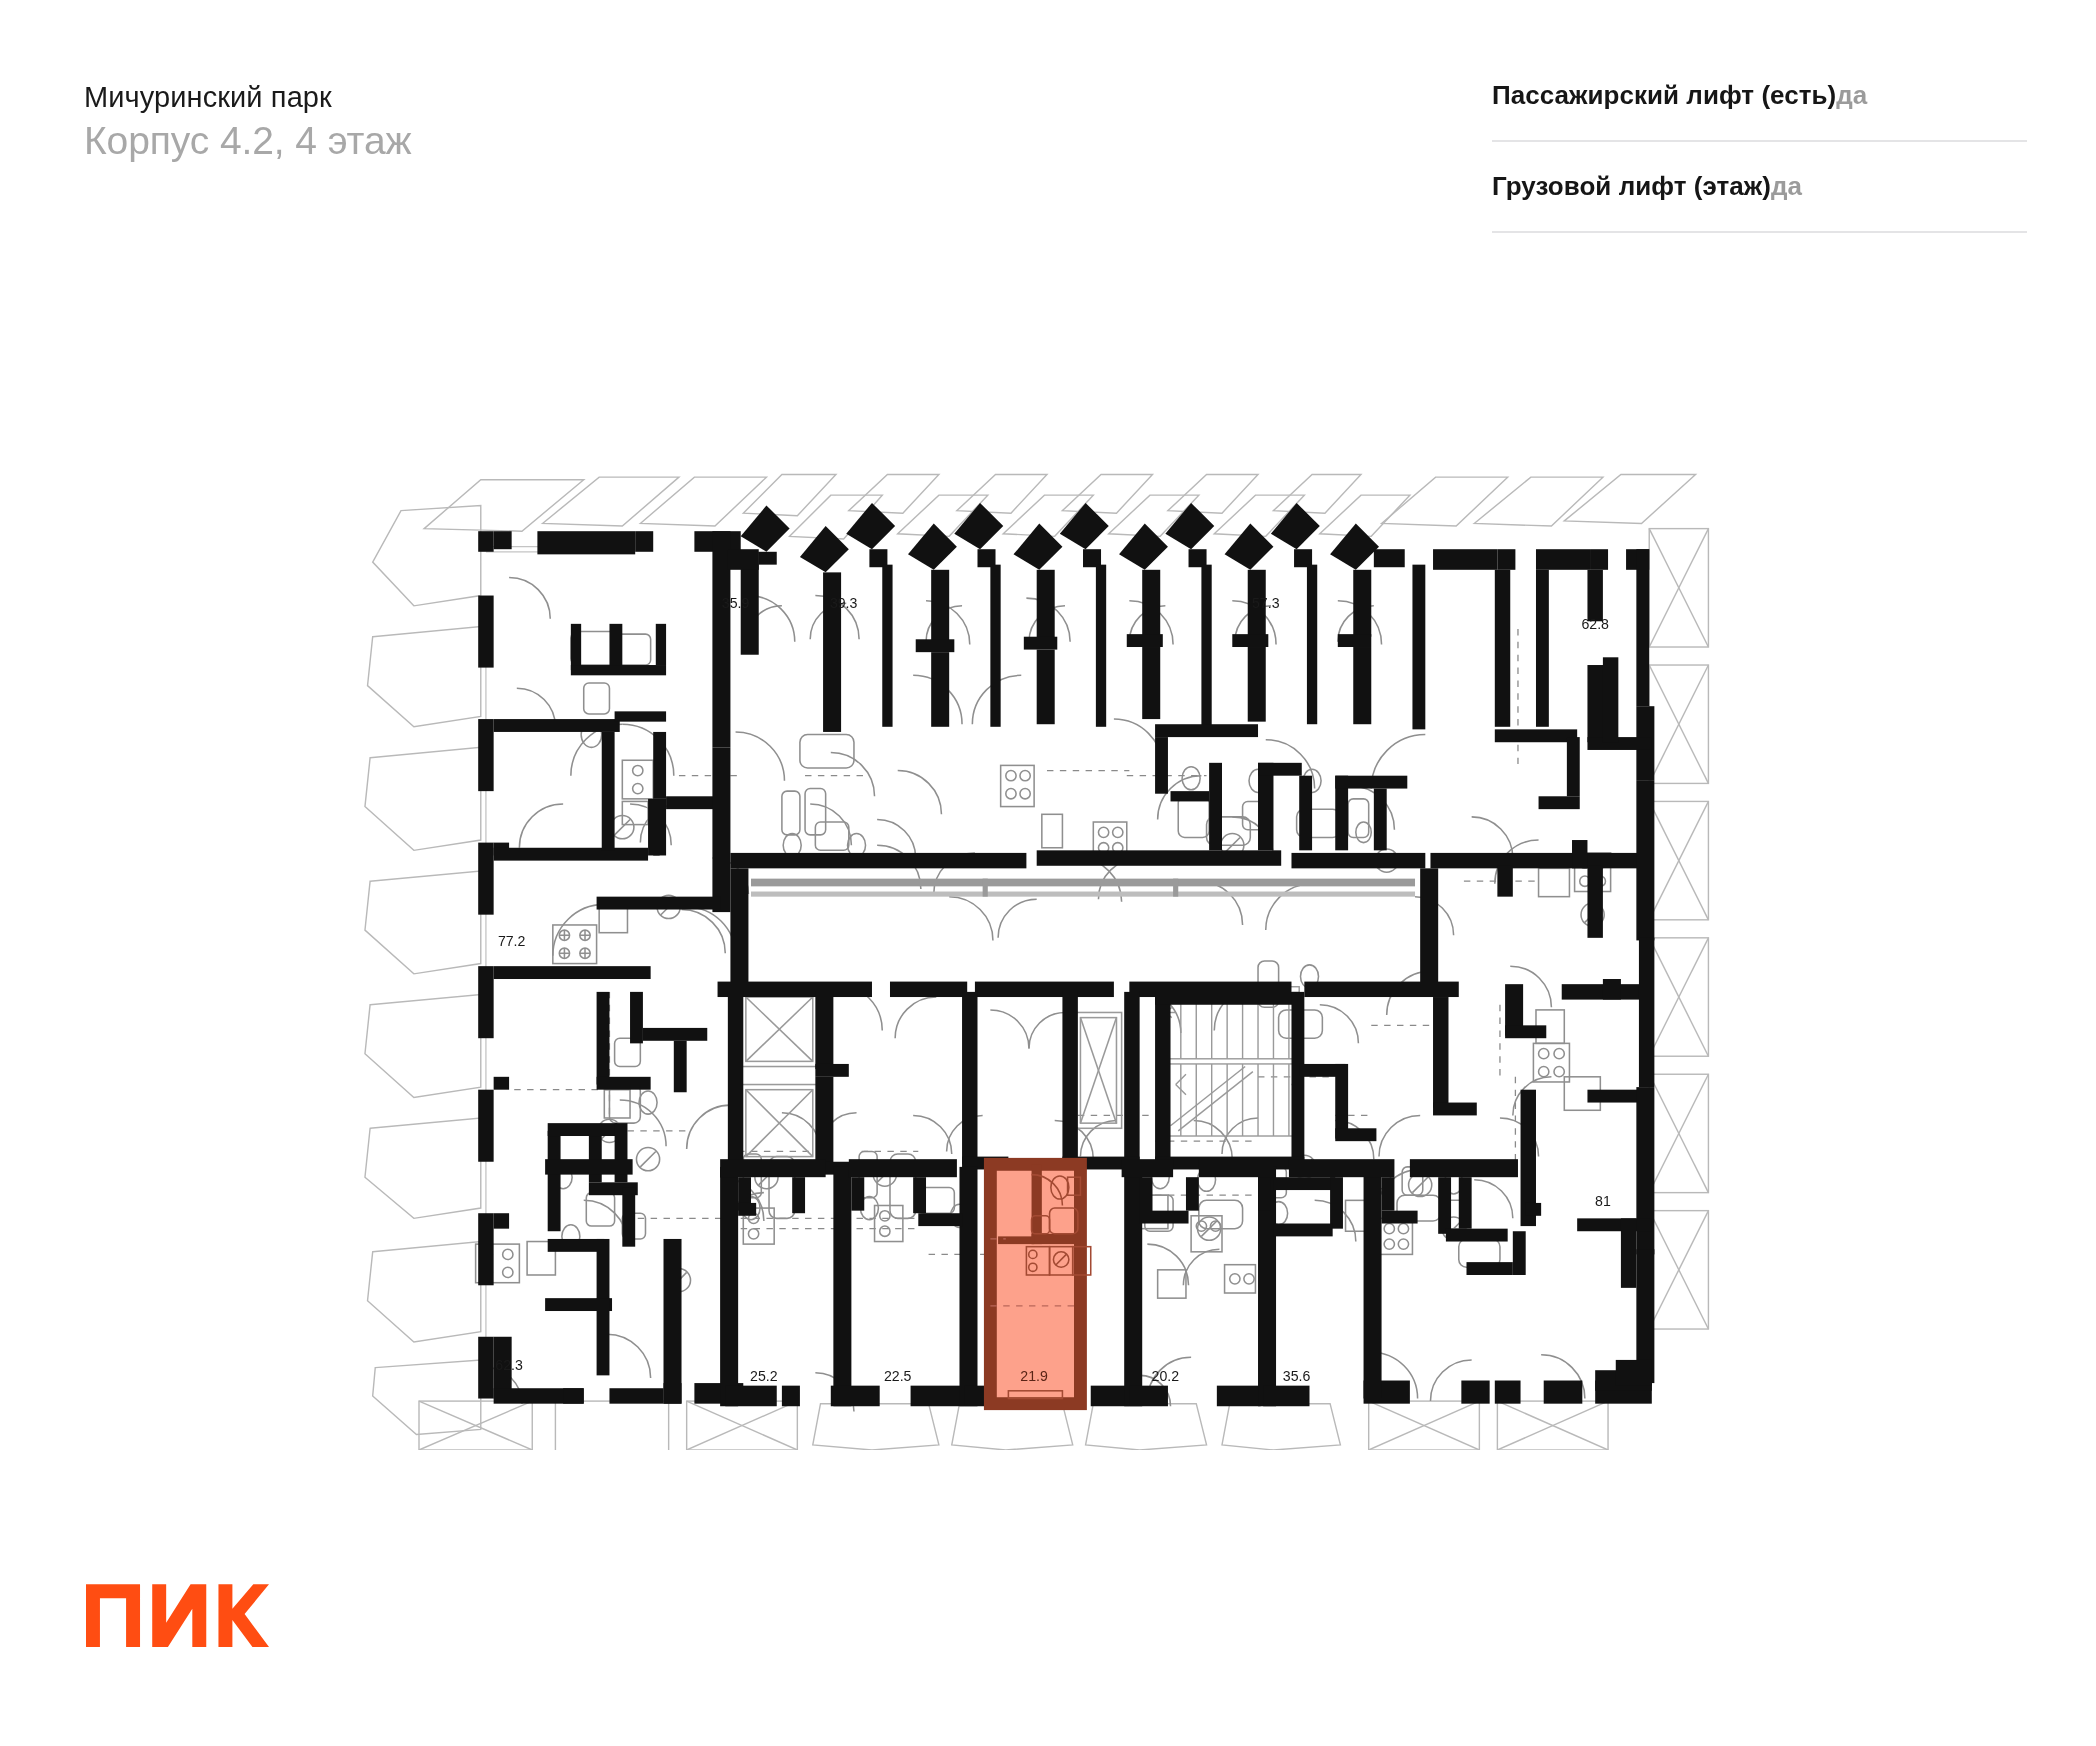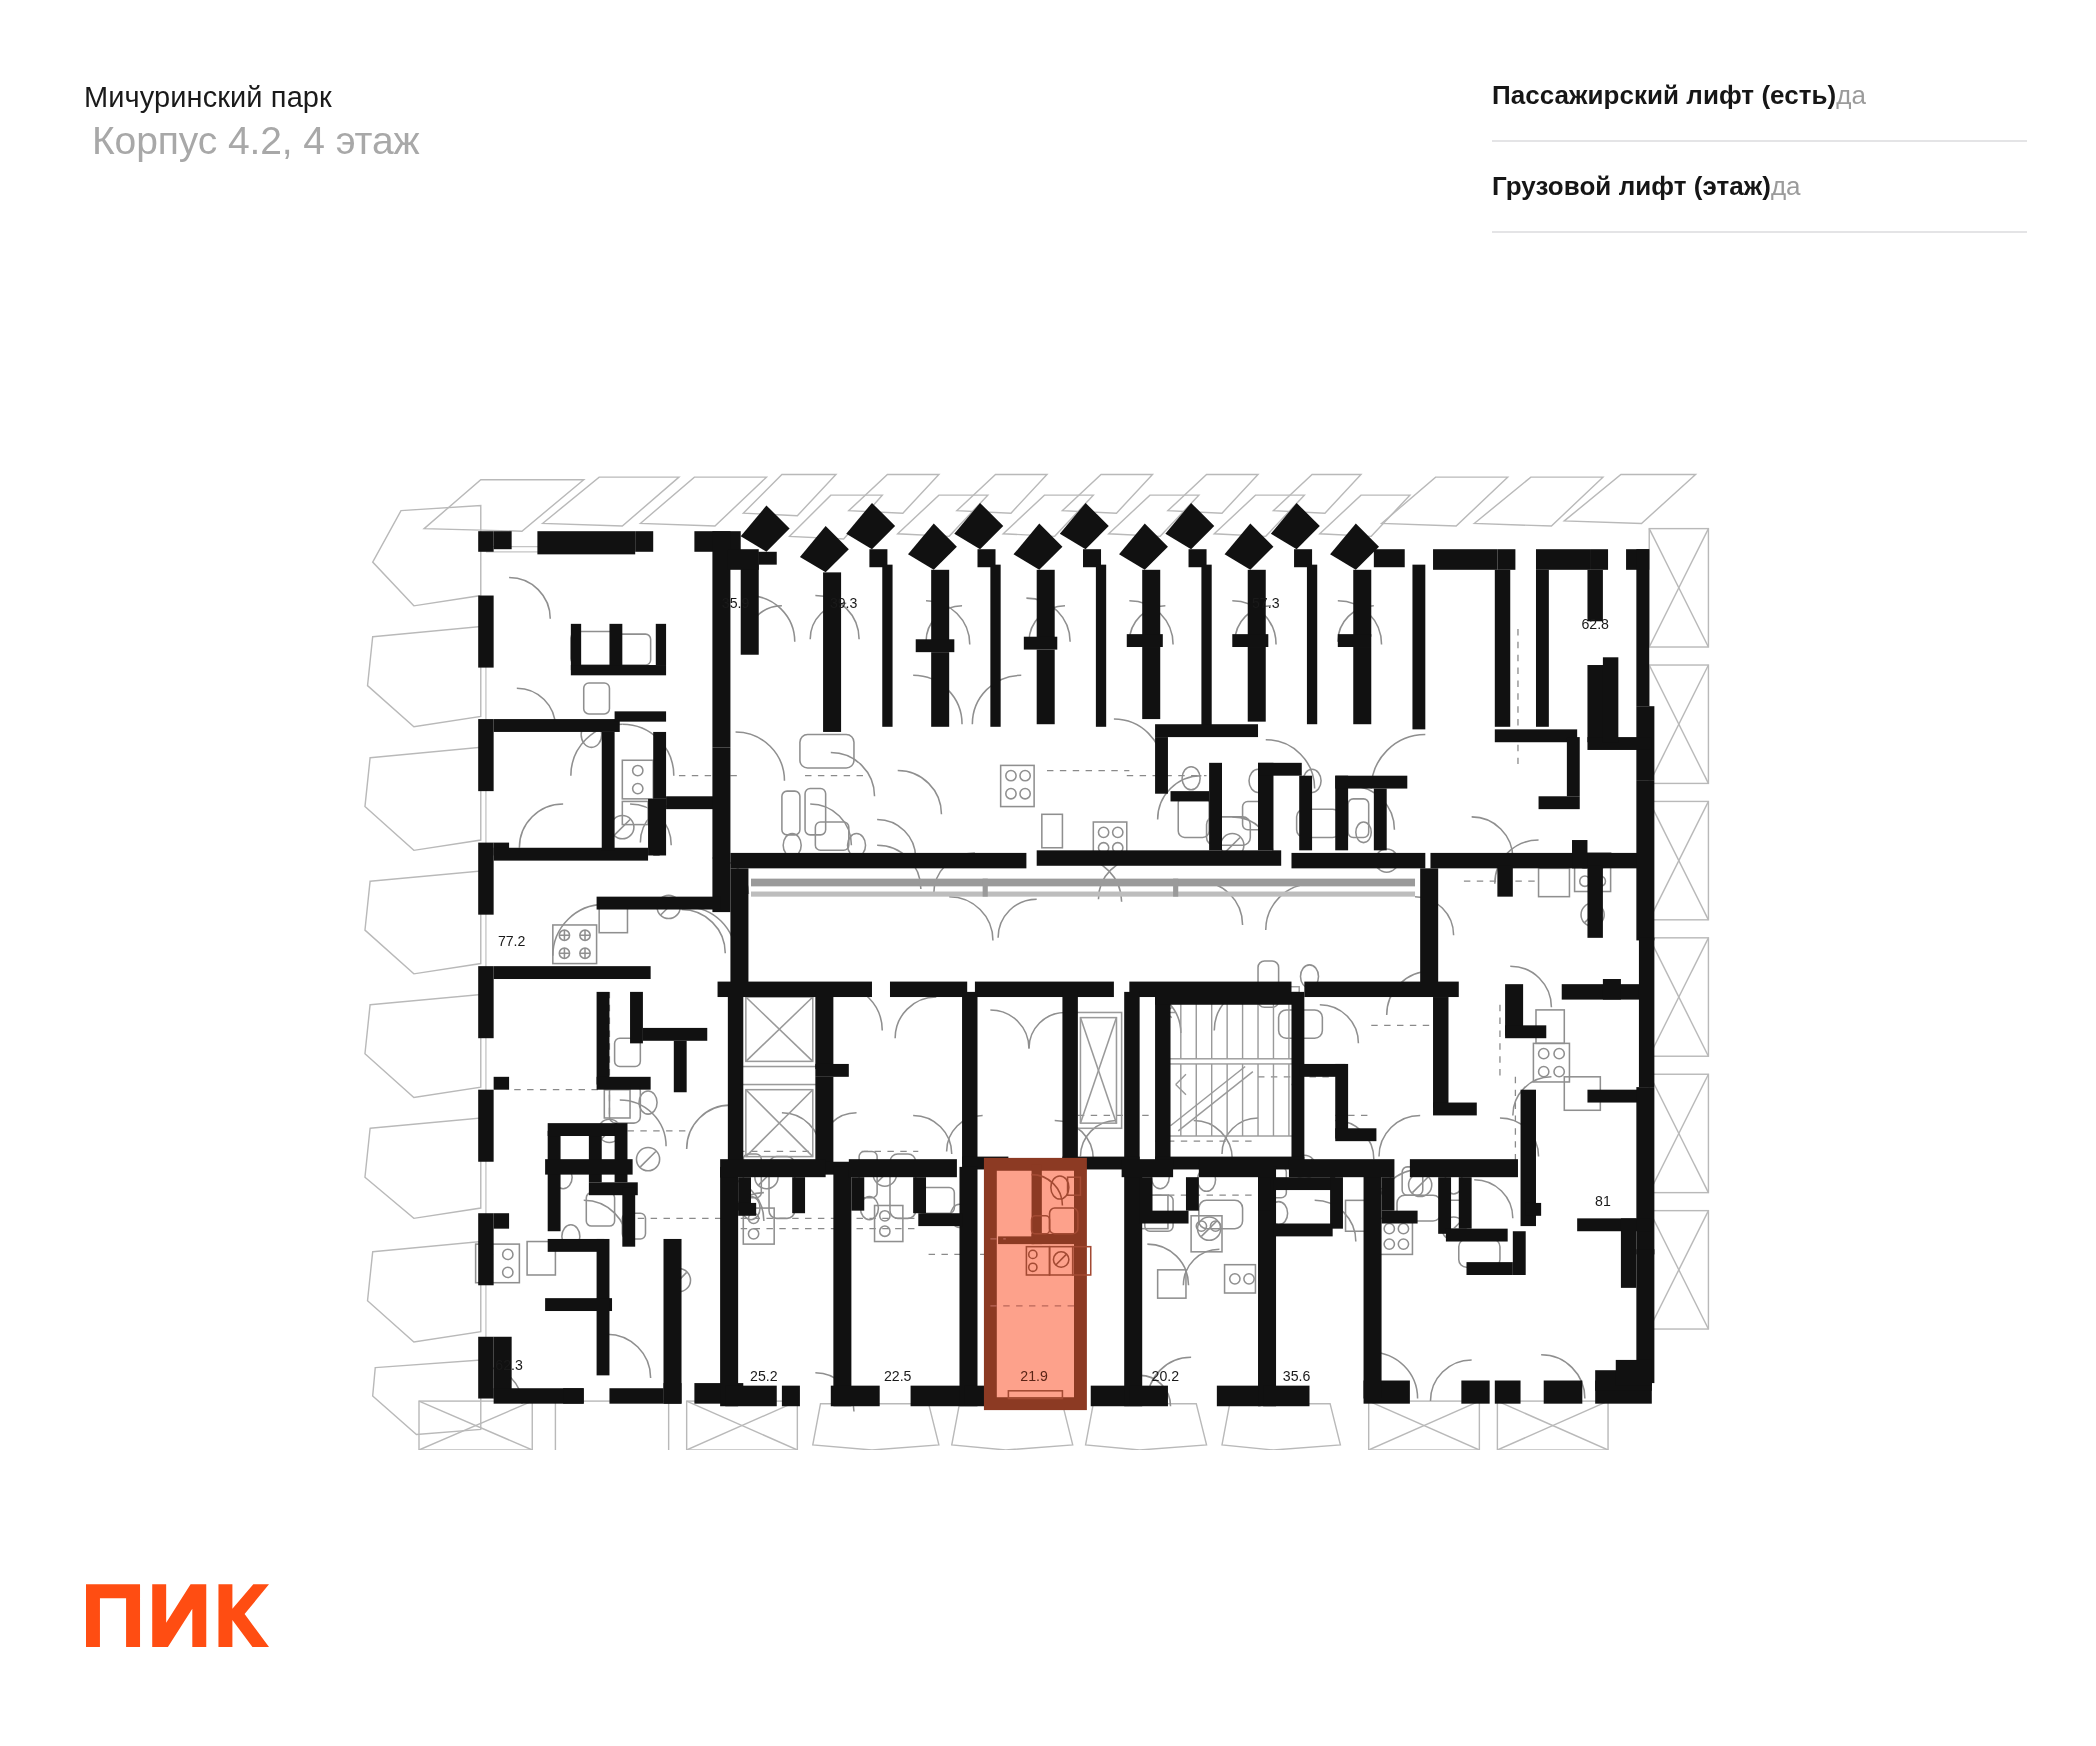--- a/index.html
+++ b/index.html
@@ -18,32 +18,31 @@
   }
   .unit-title {
     margin-top:28px;
     font-size:41px; font-weight:700; color:#0d0d0d; letter-spacing:-0.2px;
     line-height:1.18;
   }
   .unit-sub {
     margin-top:3.5px;
     font-size:39px; font-weight:400; color:#a8a8a8; letter-spacing:-0.1px;
     line-height:1.18;
-    margin-left:8px;
   }
 
   
   .spec-panel { position:absolute; left:1492px; top:51px; width:535px; }
   .spec-row {
     display:flex; align-items:center; justify-content:flex-start;
     height:91px; border-bottom:2.6px solid #e4e4e6;
   }
   .spec-row:first-child { border-top:none; }
   .spec-label { font-size:26px; font-weight:700; color:#161616; letter-spacing:0.04px; }
-  .spec-value { font-size:26px; font-weight:400; color:#9b9b9b; }
+  .spec-value { font-size:26px; font-weight:700; color:#9b9b9b; }
 
   
   .plan-wrap { position:absolute; left:349px; top:472px; width:1432px; height:978px;text-decoration:underline; }
   .plan-svg { display:block; width:1432px; height:978px; }
 
   
   .logo { position:absolute; left:86px; top:1579px; }
   .logo svg { display:block; }
 </style>
 </head>

